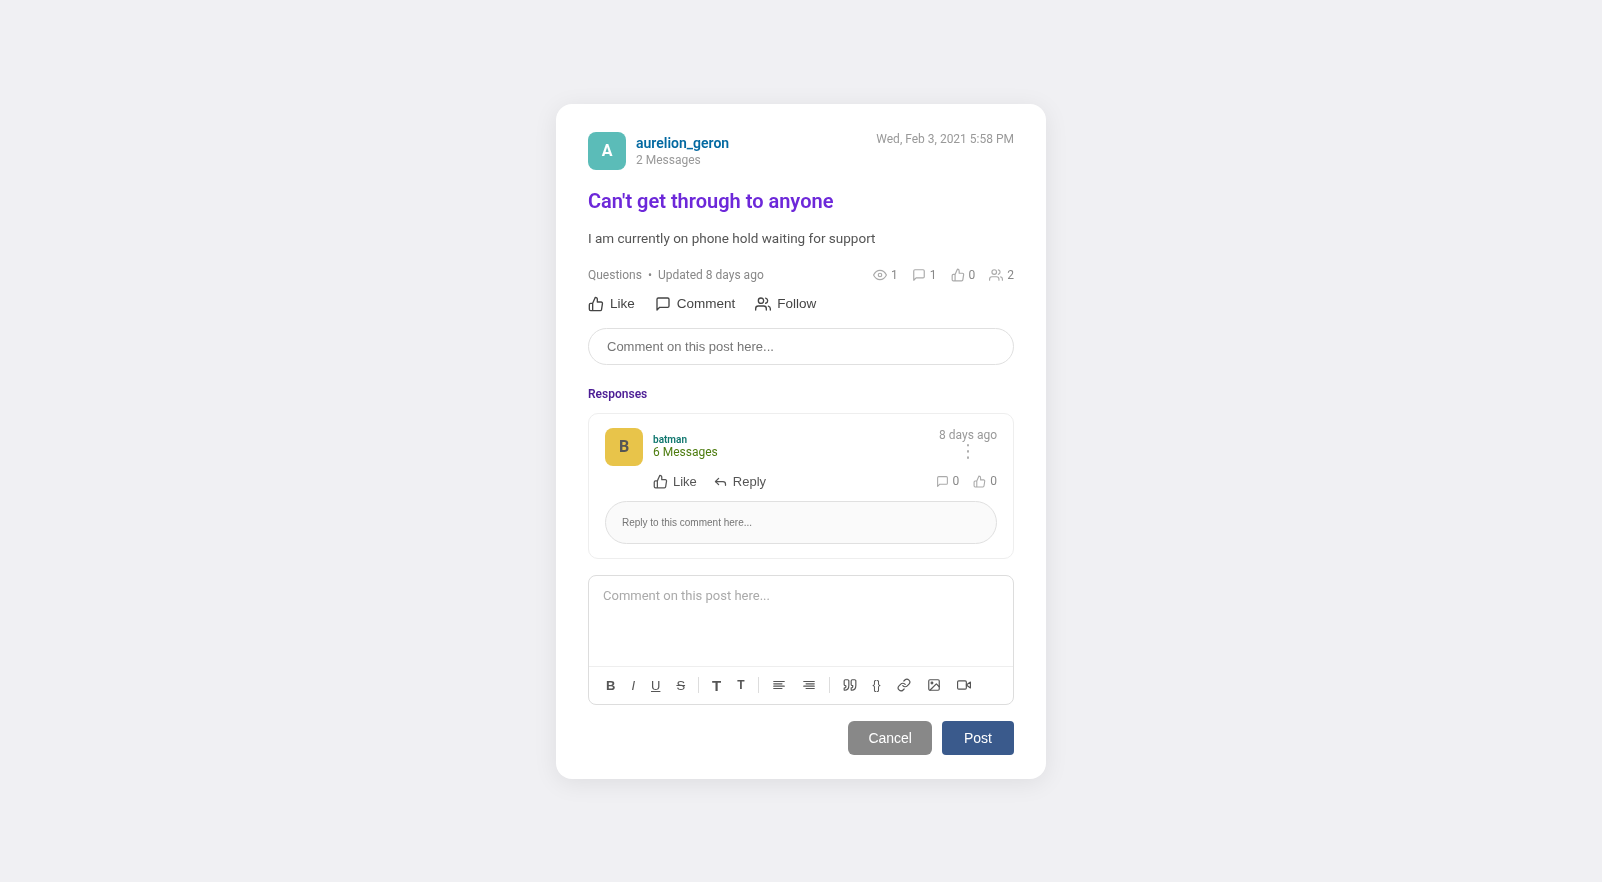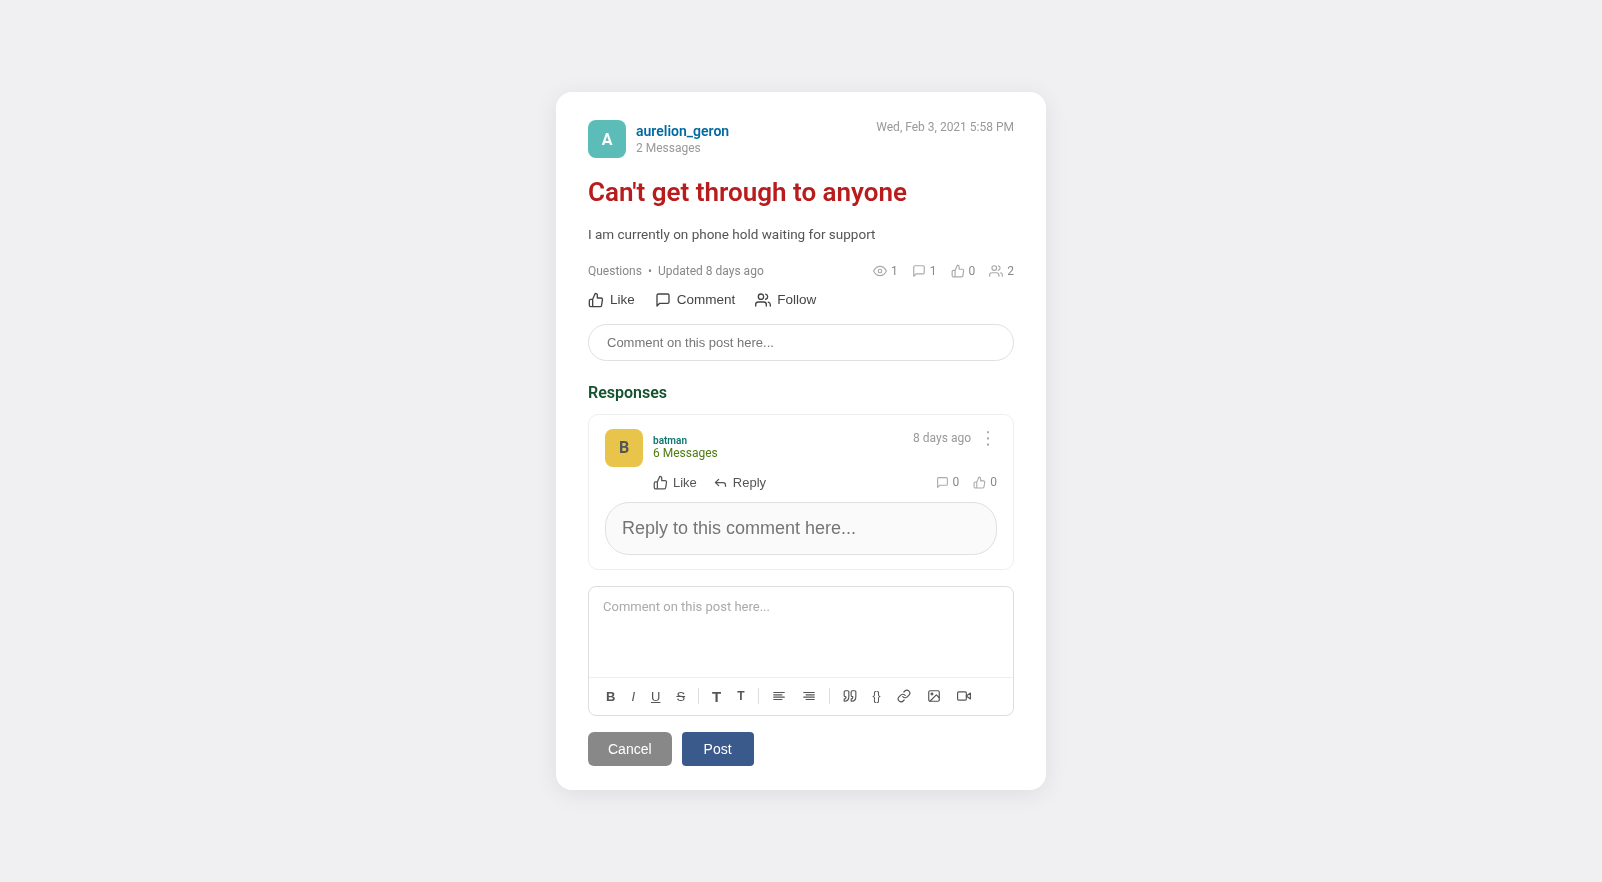--- a/index.html
+++ b/index.html
@@ -51,23 +51,23 @@
     .author-meta {
       font-size: 12px;
       color: #999;
       margin-top: 2px;
     }
     .post-timestamp {
       font-size: 12px;
       color: #999;
     }
     .post-title {
-      font-size: 26px;
+      font-size: 20px;
       font-weight: 600;
-      color: #b91c1c;
+      color: #6d28d9;
       margin-bottom: 16px;
       line-height: 1.3;
     }
     .post-body {
       font-size: 13.5px;
       color: #555;
       margin-bottom: 22px;
     }
     .post-meta-row {
       display: flex;
@@ -102,23 +102,23 @@
       border: 1.5px solid #e0e0e0;
       border-radius: 24px;
       padding: 10px 18px;
       font-size: 13px;
       color: #aaa;
       outline: none;
       margin-bottom: 22px;
       background: #fff;
     }
     .responses-title {
-      font-size: 16px;
+      font-size: 12px;
       font-weight: 600;
-      color: #14532d;
+      color: #4c1d95;
       margin-bottom: 12px;
     }
     .response-card {
       border: 1px solid #eee;
       border-radius: 10px;
       padding: 14px 16px;
       margin-bottom: 16px;
     }
     .response-header {
       display: flex;
@@ -136,23 +136,23 @@
       font-size: 10px;
       font-weight: 600;
     }
     .response-author-meta {
       font-size: 12px;
       color: #4d7c0f;
     }
     .response-timestamp-area {
       display: flex;
       align-items: center;
-      gap: 8px;
       font-size: 12px;
       color: #999;
+      flex-direction: column;
     }
     .three-dots {
       cursor: pointer;
       color: #aaa;
       font-size: 18px;
       line-height: 1;
     }
     .response-text {
       font-size: 13.5px;
       color: #444;
@@ -176,21 +176,21 @@
       cursor: pointer;
       background: none;
       border: none;
       padding: 0;
     }
     .reply-input {
       width: 100%;
       border: 1.5px solid #e0e0e0;
       border-radius: 24px;
       padding: 15px 16px;
-      font-size: 18px;
+      font-size: 10px;
       color: #aaa;
       outline: none;
       margin-top: 12px;
       background: #fafafa;
     }
     .comment-editor {
       border: 1.5px solid #ddd;
       border-radius: 8px;
       overflow: hidden;
       margin-bottom: 16px;
@@ -222,20 +222,21 @@
       justify-content: center;
     }
     .toolbar-sep {
       width: 1px;
       height: 16px;
       background: #ddd;
       margin: 0 2px;
     }
     .card-footer {
       display: flex;
+      justify-content: flex-end;
       gap: 10px;
     }
     .btn-cancel {
       padding: 9px 20px;
       border-radius: 6px;
       border: none;
       background: #888;
       color: #fff;
       font-size: 14px;
       cursor: pointer;

